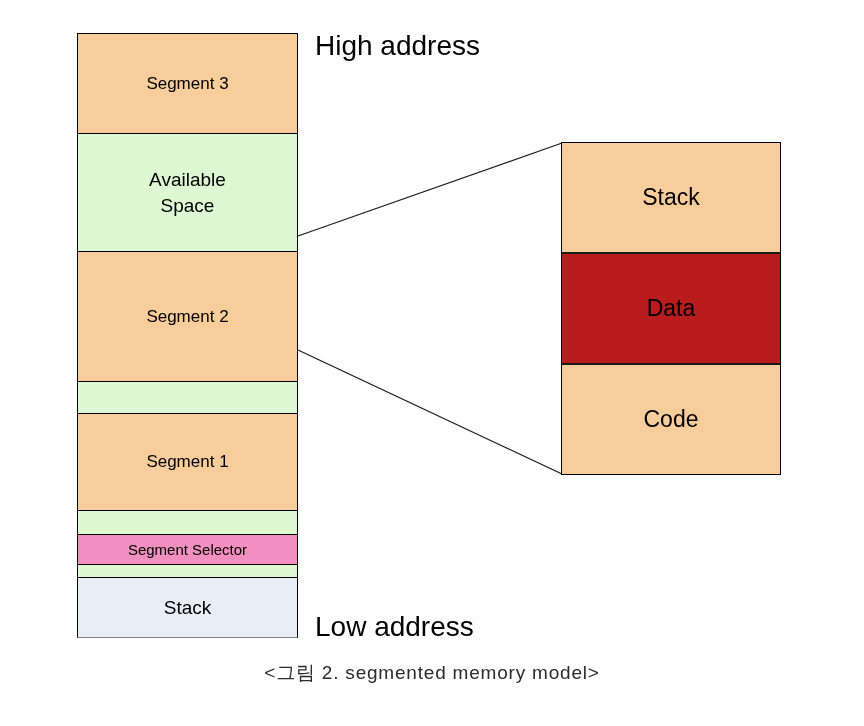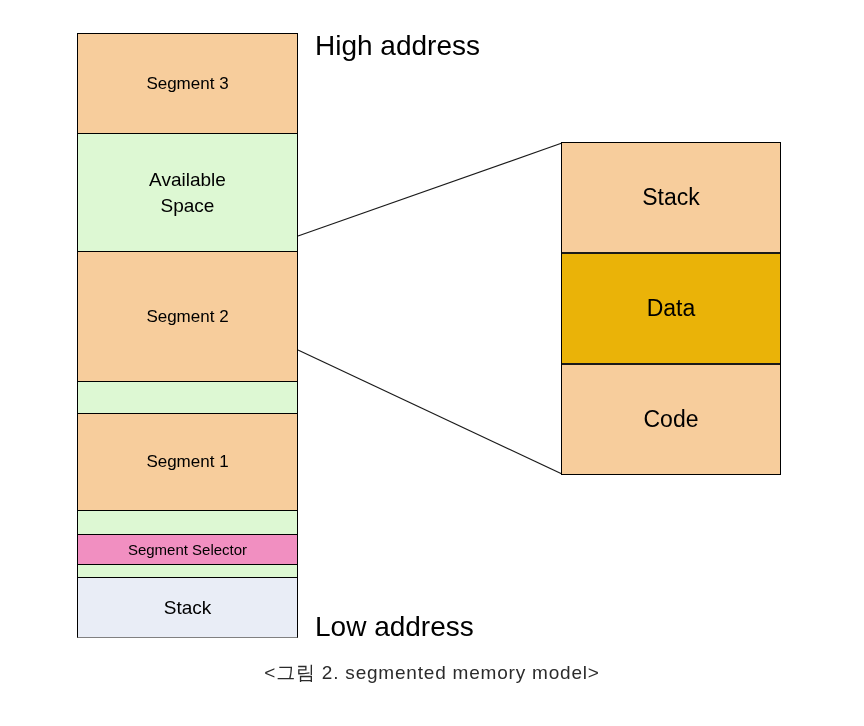--- a/index.html
+++ b/index.html
@@ -125,21 +125,21 @@
     </div>
     <div class="seg h-kernel" style="background:#E9EDF6">
       <span>Stack</span>
     </div>
   </div>
 
   <div class="detail-box">
     <div class="detail-sec" style="background:#F7CD9C">
       <span>Stack</span>
     </div>
-    <div class="detail-sec" style="background:#eab308">
+    <div class="detail-sec" style="background:#b91c1c">
       <span>Data</span>
     </div>
     <div class="detail-sec" style="background:#F7CD9C">
       <span>Code</span>
     </div>
   </div>
 
   <div class="addr-label addr-high">High address</div>
   <div class="addr-label addr-low">Low address</div>
 

